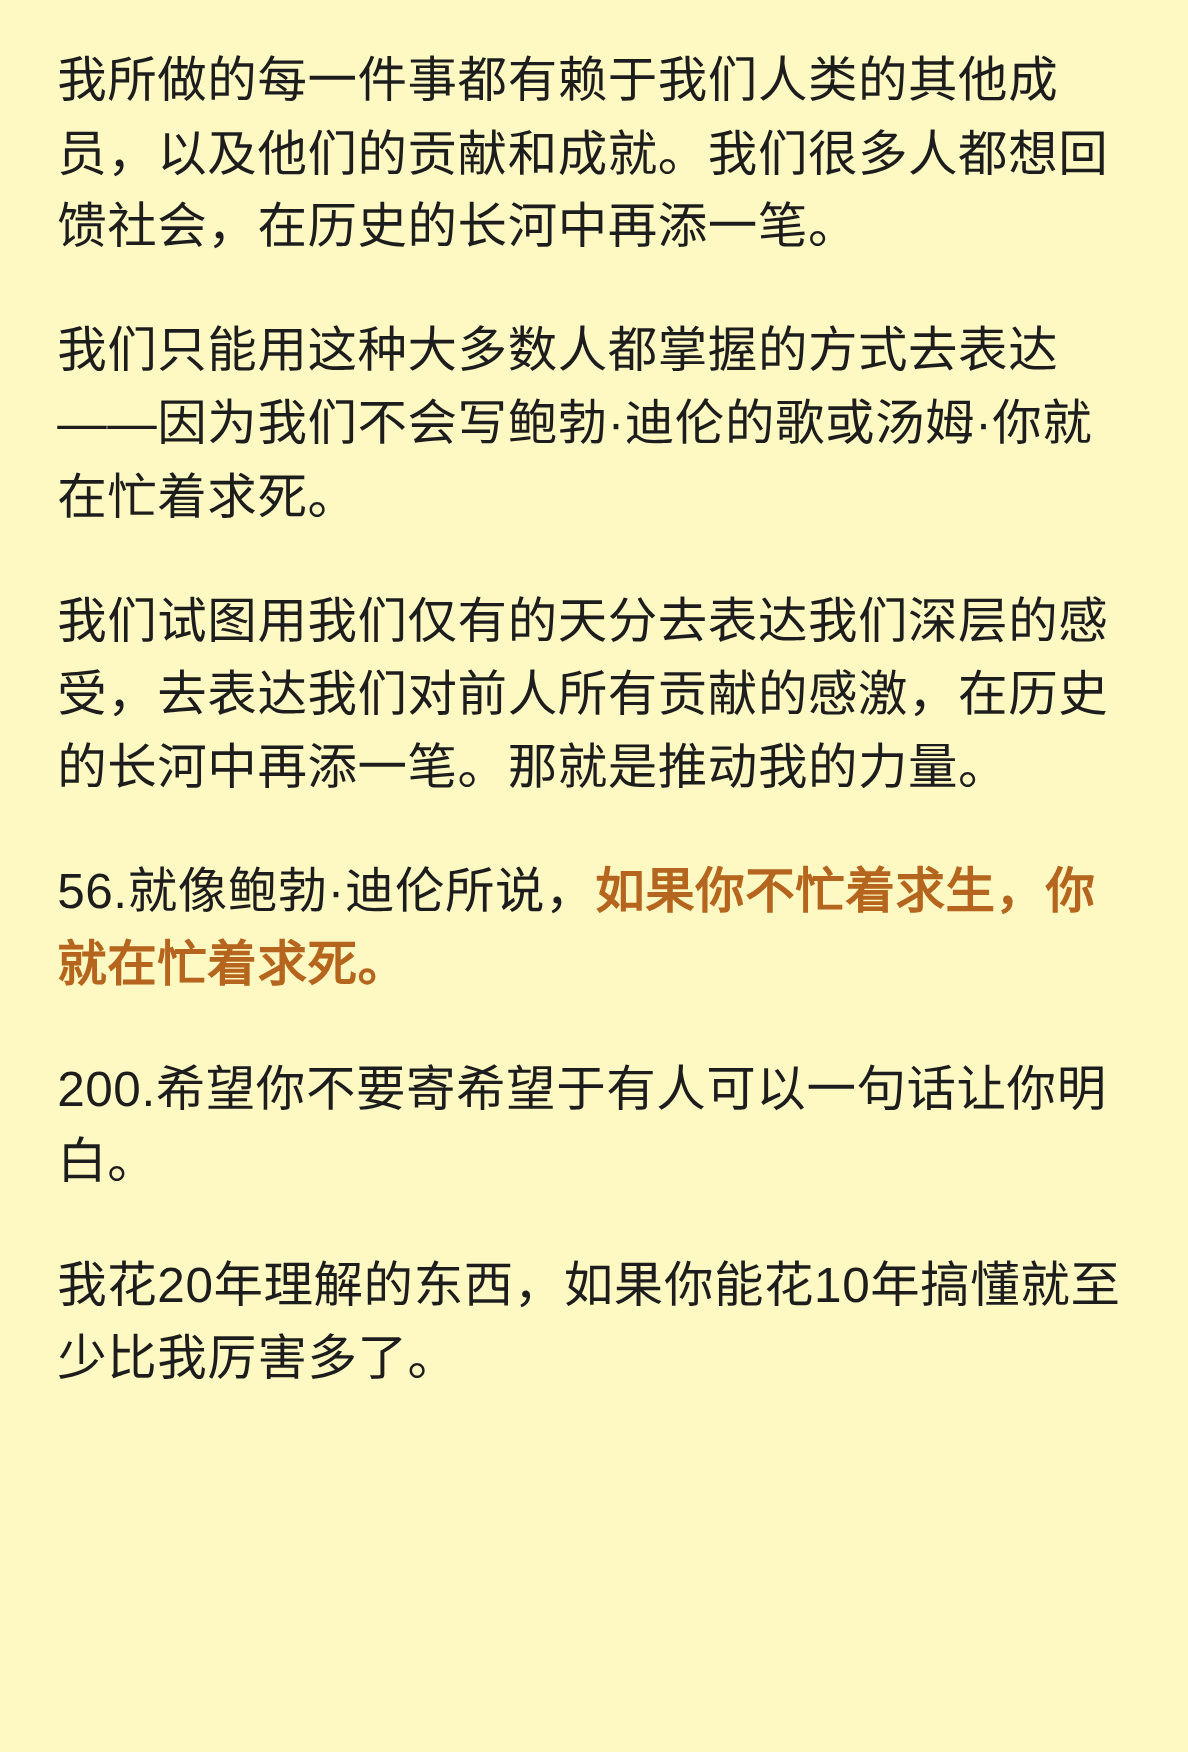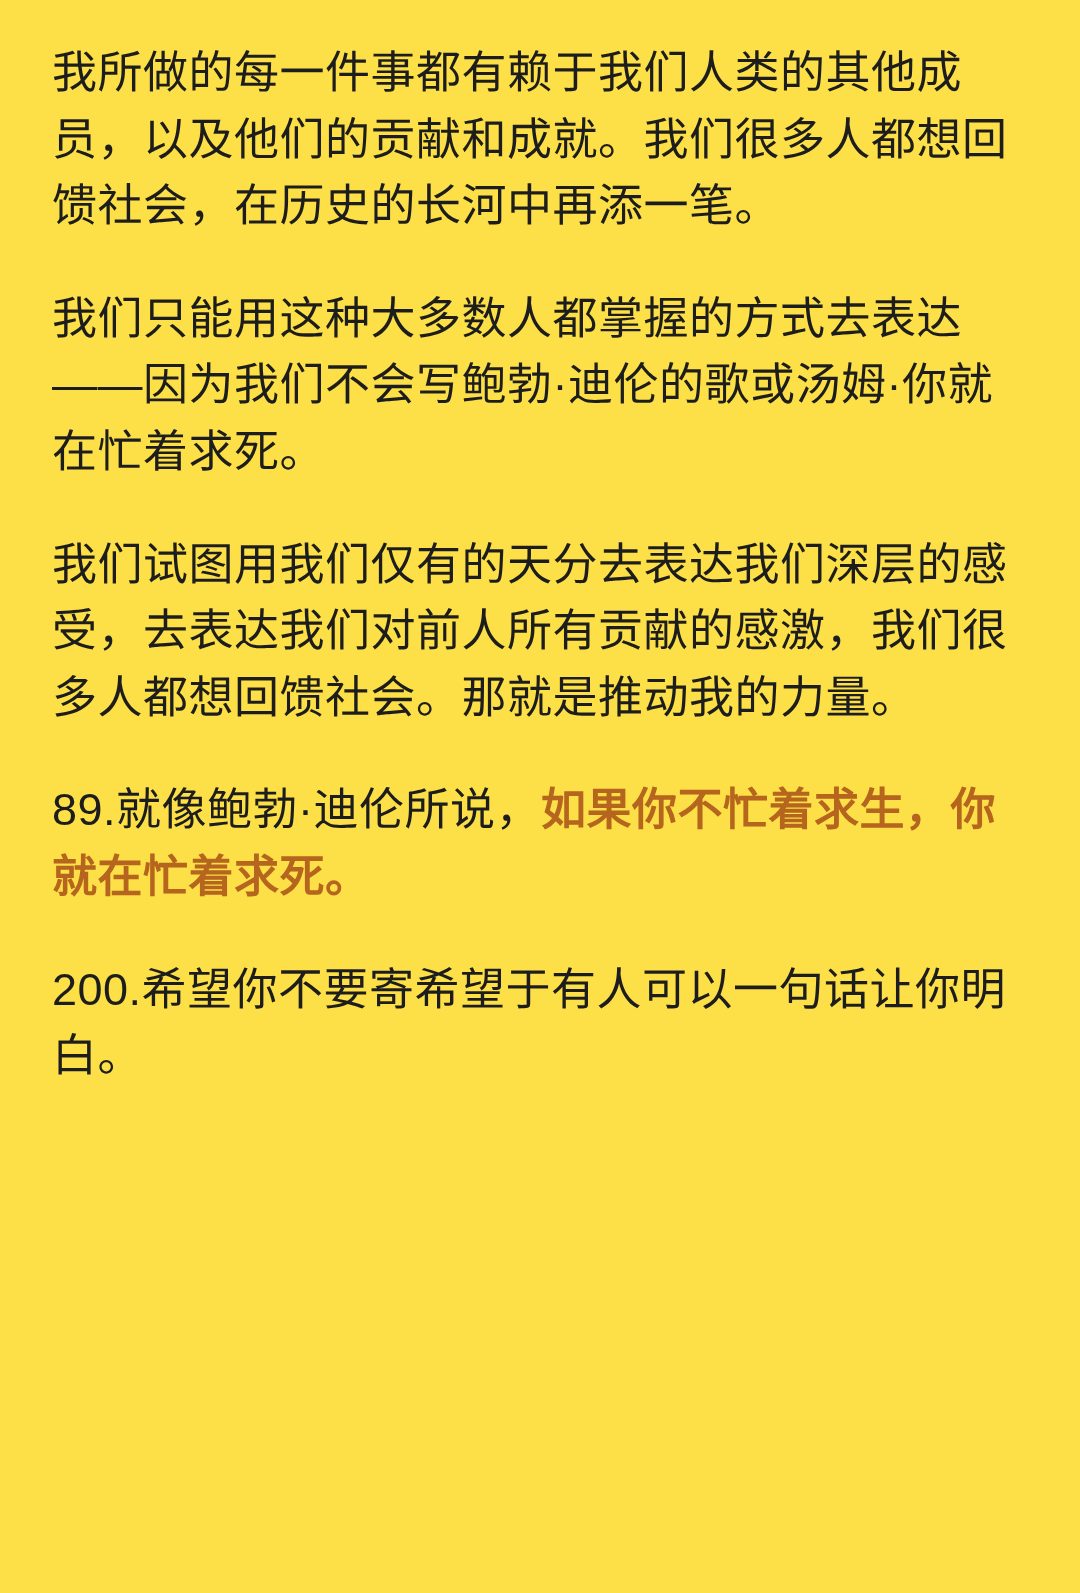--- a/index.html
+++ b/index.html
@@ -12,21 +12,21 @@
     min-height: 1593px;
     font-family: "Liberation Sans", "DejaVu Sans", sans-serif;
     color: #1d1d1d;
     -webkit-font-smoothing: antialiased;
   }
   .page {
     box-sizing: border-box;
     width: 1080px;
     min-height: 1593px;
     padding: 40px 52px 30px 52px;
-    background: #fde047;
+    background: #fef9c3;
   }
   .para {
     font-size: 45px;
     line-height: 1.48;
     letter-spacing: 0.5px;
     color: #1d1d1d;
     margin: 0 0 46px 0;
     text-align: left;
     word-break: break-word;
   }
@@ -43,20 +43,21 @@
 </style>
 </head>
 <body>
 
 <div class="page">
 
   <p class="para">我所做的每一件事都有赖于我们人类的其他成员，以及他们的贡献和成就。我们很多人都想回馈社会，在历史的长河中再添一笔。</p>
 
   <p class="para">我们只能用这种大多数人都掌握的方式去表达——因为我们不会写鲍勃·迪伦的歌或汤姆·你就在忙着求死。</p>
 
-  <p class="para">我们试图用我们仅有的天分去表达我们深层的感受，去表达我们对前人所有贡献的感激，我们很多人都想回馈社会。那就是推动我的力量。</p>
+  <p class="para">我们试图用我们仅有的天分去表达我们深层的感受，去表达我们对前人所有贡献的感激，在历史的长河中再添一笔。那就是推动我的力量。</p>
 
-  <p class="para"><span class="num">89.就像鲍勃·迪伦所说，</span><span class="highlight">如果你不忙着求生，你就在忙着求死。</span></p>
+  <p class="para"><span class="num">56.就像鲍勃·迪伦所说，</span><span class="highlight">如果你不忙着求生，你就在忙着求死。</span></p>
 
   <p class="para">200.希望你不要寄希望于有人可以一句话让你明白。</p>
 
+  <p class="para">我花20年理解的东西，如果你能花10年搞懂就至少比我厉害多了。</p>
 
 </div>
 
 </body></html>

